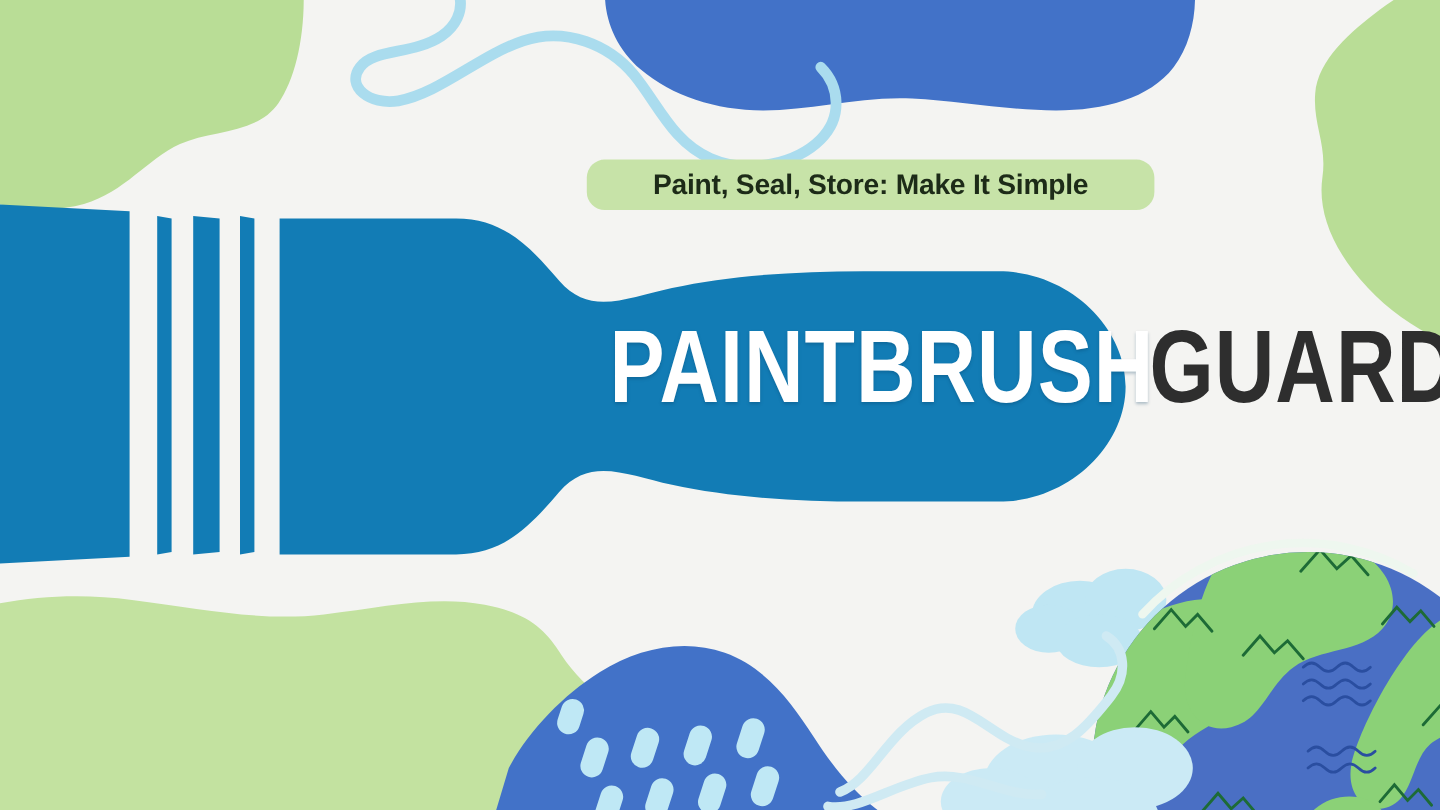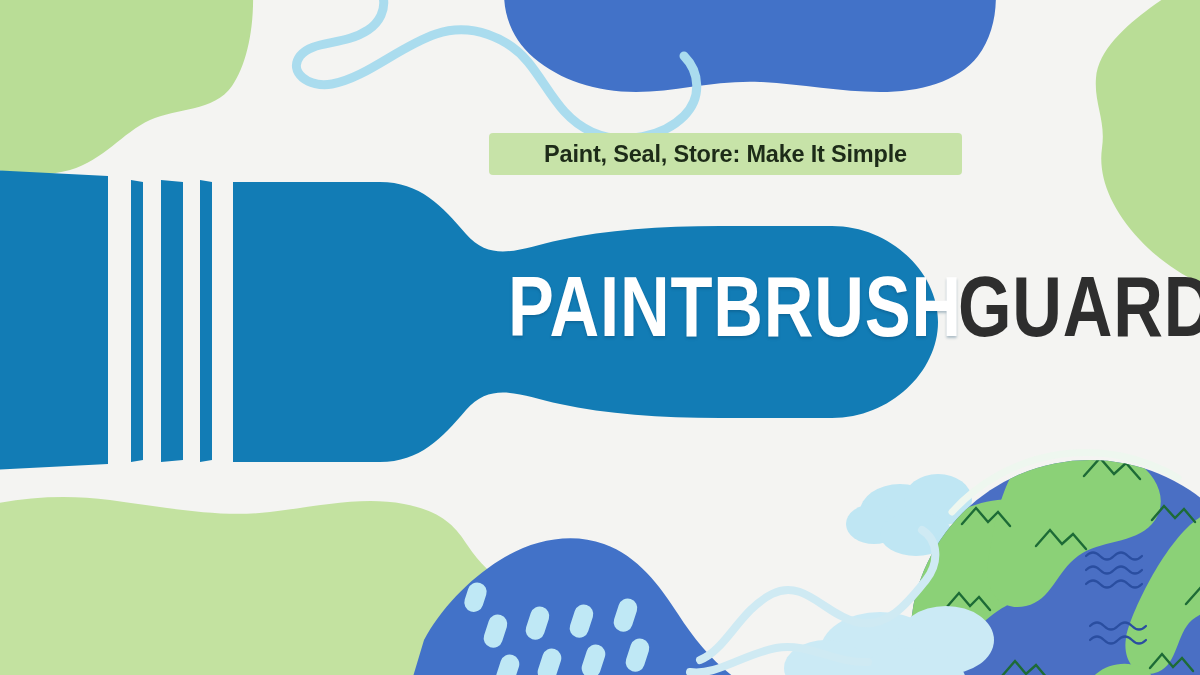--- a/index.html
+++ b/index.html
@@ -21,21 +21,21 @@
     width:1200px; height:675px;
     display:block;
   }
 
   
   #tagline-pill {
     position:absolute;
     left:489px; top:133px;
     width:473px; height:42px;
     background:#c7e3a8;
-    border-radius:4px;
+    border-radius:15px;
     display:flex;
     align-items:center;
     justify-content:center;
     z-index:6;
   }
   #tagline-text {
     font-size:23.5px;
     font-weight:bold;
     color:#1d2b18;
     letter-spacing:-0.2px;

